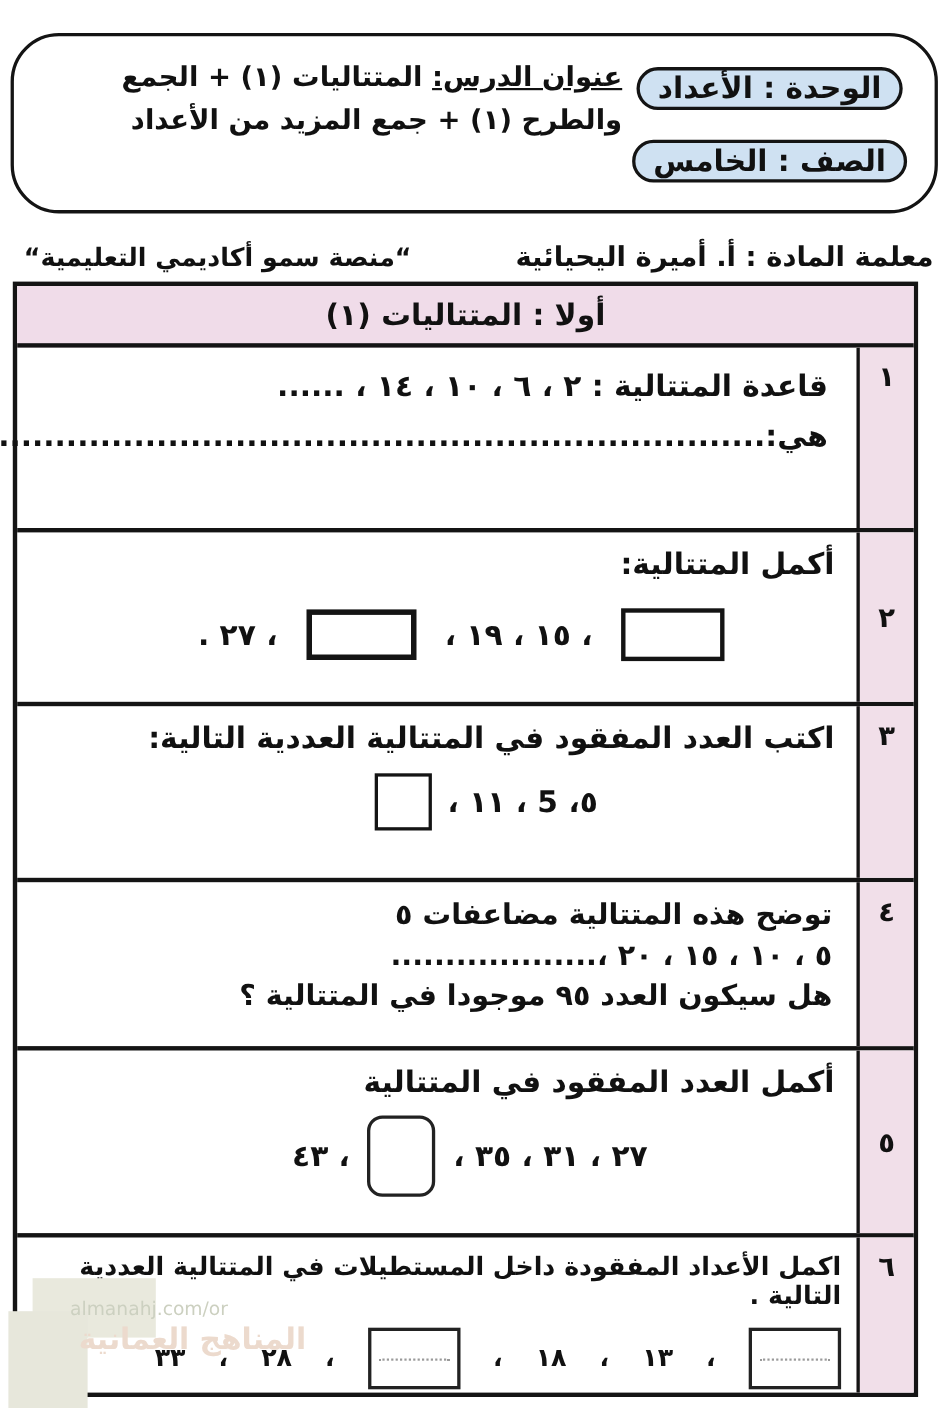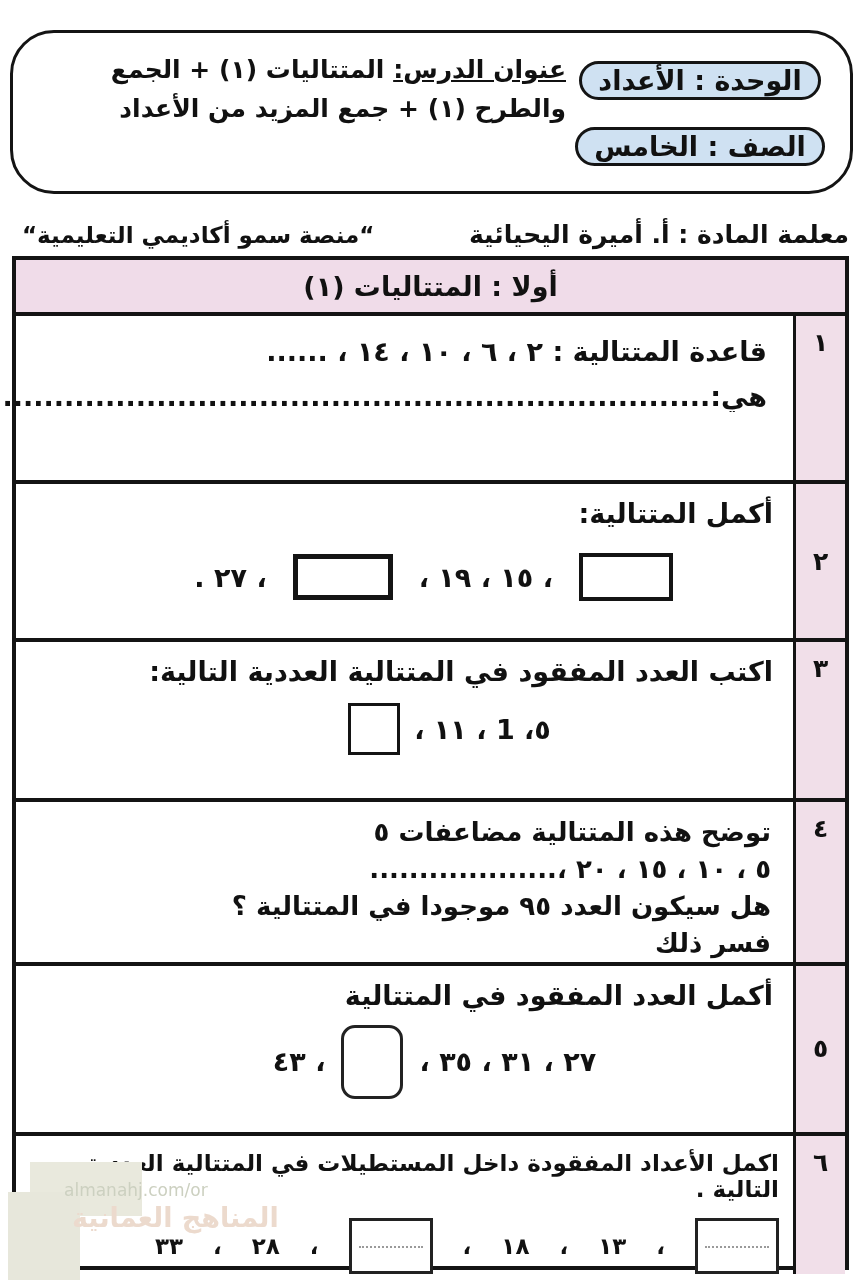--- a/index.html
+++ b/index.html
@@ -32,21 +32,21 @@
   .logo-sub { font-size:22px; font-weight:bold; color:#c9356f; align-self:flex-start; margin-right:8px; margin-top:2px; }
   
   .teacher-line {
     position:absolute; top:206px; right:14px; left:22px;
     display:flex; justify-content:space-between; align-items:baseline;
   }
   .teacher-name { font-size:25px; font-weight:bold; color:#111; }
   .platform-name { font-size:23px; font-weight:bold; color:#111;margin-top:16px; }
   
   .sheet {
-    position:absolute; top:256px; right:14px; left:12px; height:1014px;
+    position:absolute; top:256px; right:28px; left:12px; height:1014px;
     border:4px solid #141414; display:flex; flex-direction:column; background:#fff;
   }
   .section-header {
     height:56px; flex:0 0 56px; background:#f0dce9; border-bottom:4px solid #141414;
     display:flex; align-items:center; justify-content:center;
     font-size:27px; font-weight:bold; color:#111;
   }
   .q-row { display:flex; flex-direction:row; border-bottom:4px solid #141414; }
   .q-row:last-child { border-bottom:none; }
   .num-cell {
@@ -130,34 +130,33 @@
             <span class="seq-text">، ٢٧ .</span>
           </div>
       </div>
     </div>
 
     <div class="q-row r3">
       <div class="num-cell">٣</div>
       <div class="q-cell">
         <div class="q-prompt">اكتب العدد المفقود في المتتالية العددية التالية:</div>
         <div class="seq q3-seq">
-            <span class="seq-text">٥، 1 ، ١١ ،</span>
+            <span class="seq-text">٥، 5 ، ١١ ،</span>
             <span class="seq-box box-square"></span>
           </div>
       </div>
     </div>
 
     <div class="q-row r4">
       <div class="num-cell">٤</div>
       <div class="q-cell">
         <div class="q4-lines">
           <div>توضح هذه المتتالية مضاعفات ٥</div>
           <div>٥ ، ١٠ ، ١٥ ، ٢٠ ،...................</div>
           <div>هل سيكون العدد ٩٥ موجودا في المتتالية ؟</div>
-          <div>فسر ذلك</div>
         </div>
       </div>
     </div>
 
     <div class="q-row r5">
       <div class="num-cell mid">٥</div>
       <div class="q-cell">
         <div class="q-prompt">أكمل العدد المفقود في المتتالية</div>
         <div class="seq q5-seq">
             <span class="seq-text">٢٧ ، ٣١ ، ٣٥ ،</span>

